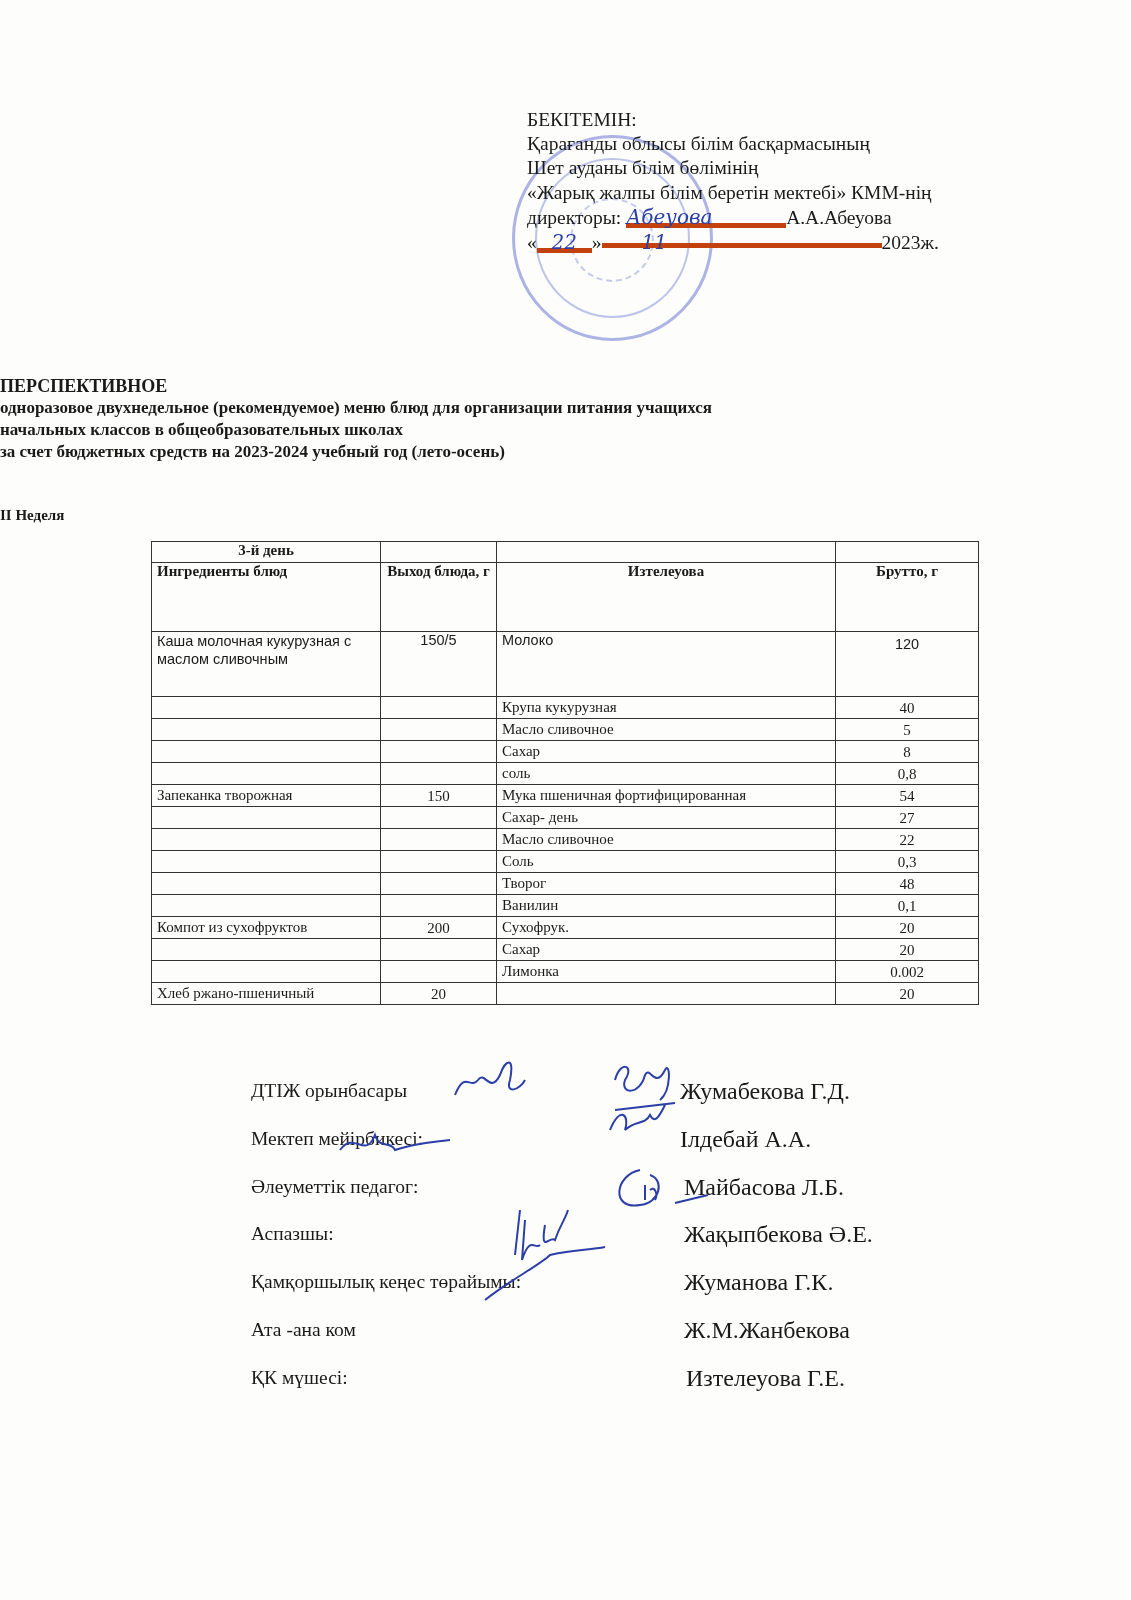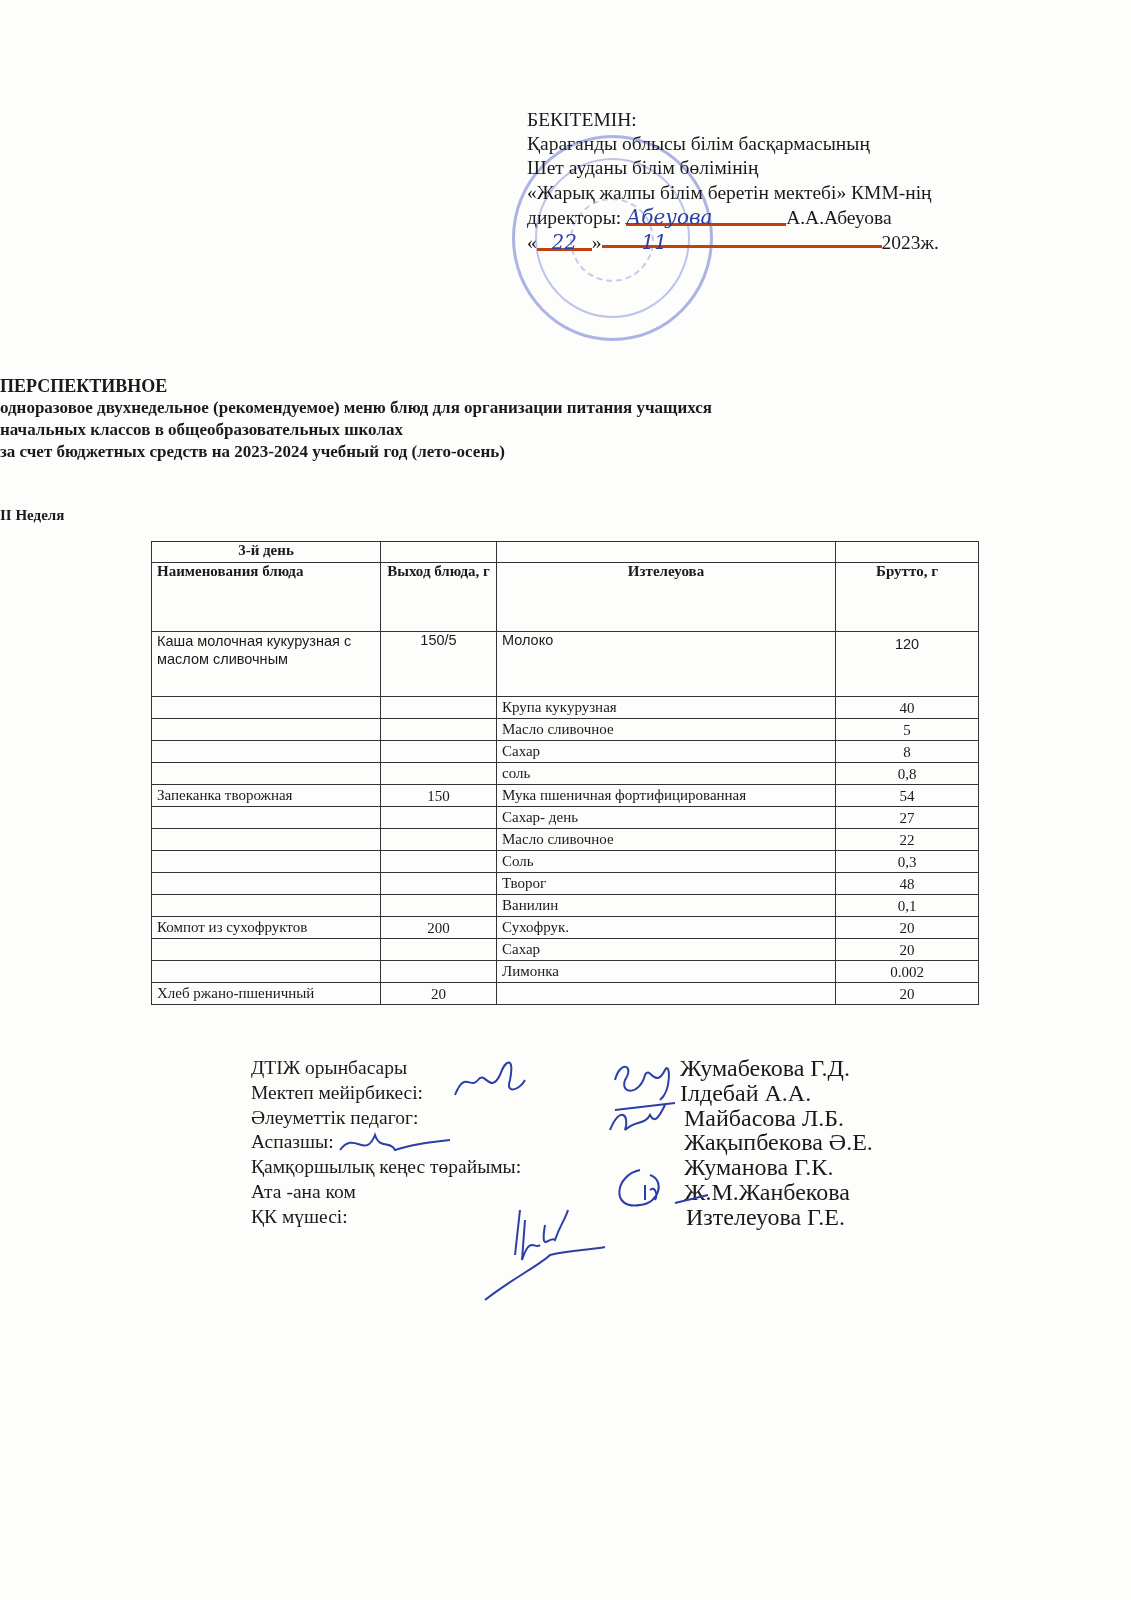--- a/index.html
+++ b/index.html
@@ -6,21 +6,21 @@
     body {
       width: 1131px; height: 1600px; position: relative; overflow: hidden;
       font-family: "Liberation Serif", serif; color: #1a1a1a;
       background: #fdfdfc;
     }
     .approve {
       position: absolute; left: 527px; top: 108px; width: 520px;
       font-size: 19.5px; line-height: 24.2px;
     }
     .approve div { white-space: nowrap; position: relative; z-index: 2; }
-    .uline { display: inline-block; border-bottom: 3px solid #c2410c; height: 18px; vertical-align: baseline; }
+    .uline { display: inline-block; border-bottom: 5px solid #c2410c; height: 18px; vertical-align: baseline; }
     .handwrite { font-family: "DejaVu Serif", serif; font-style: italic; color: #2b3fa6; font-size: 20px; }
     .stamp {
       position: absolute; left: 512px; top: 135px; width: 195px; height: 200px;
       border-radius: 50%; border: 3px solid rgba(70, 90, 200, 0.45);
       z-index: 1;
     }
     .stamp::after {
       content: ""; position: absolute; left: 20px; top: 20px; right: 20px; bottom: 20px;
       border-radius: 50%; border: 2px solid rgba(70, 90, 200, 0.35);
     }
@@ -43,21 +43,21 @@
     .c1 { width: 218px; }
     .c2 { width: 105px; text-align: center; }
     .c3 { width: 328px; }
     .c4 { text-align: center; }
     table.menu tr.small td { height: 21px; font-family: "Liberation Serif", serif; font-size: 15px; line-height: 20px; }
     table.menu tr.small td.c4, table.menu tr.small td.c2 { vertical-align: bottom; }
     .sign {
       position: absolute; left: 251px; top: 1056px; font-size: 19.5px; line-height: 24.8px;
     }
     .sign-right { position: absolute; left: 680px; top: 1056px; font-size: 24px; line-height: 24.8px; }
-    .sign div, .sign-right div { white-space: nowrap; }
+    .sign div, .sign-right div { white-space: nowrap; margin-top: 23px; }
     .sig { position: absolute; color: #2b3fa6; font-family: "DejaVu Serif", serif; font-style: italic; }
   </style>
 </head>
 <body>
 
 <div class="stamp">
     <div class="stamp-inner"></div>
   </div>
 
 <div class="approve">
@@ -84,21 +84,21 @@
 
 <table class="menu">
   <tbody>
       <tr>
     <th class="c1" style="height:20px;text-align:center;">3-й день</th>
     <th class="c2"></th>
     <th class="c3"></th>
     <th class="c4"></th>
   </tr>
   <tr>
-    <th class="c1" style="height:68px;text-align:left;">Наименования блюда</th>
+    <th class="c1" style="height:68px;text-align:left;">Ингредиенты блюд</th>
     <th class="c2">Выход блюда, г</th>
     <th class="c3" style="text-align:center;">Изтелеуова</th>
     <th class="c4">Брутто, г</th>
   </tr>
   <tr>
     <td class="c1" style="height:64px;line-height:18px;margin-top:20px;">Каша молочная кукурузная с маслом сливочным</td>
     <td class="c2">150/5</td>
     <td class="c3">Молоко</td>
     <td class="c4" style="padding-top:4px;">120</td>
   </tr>

